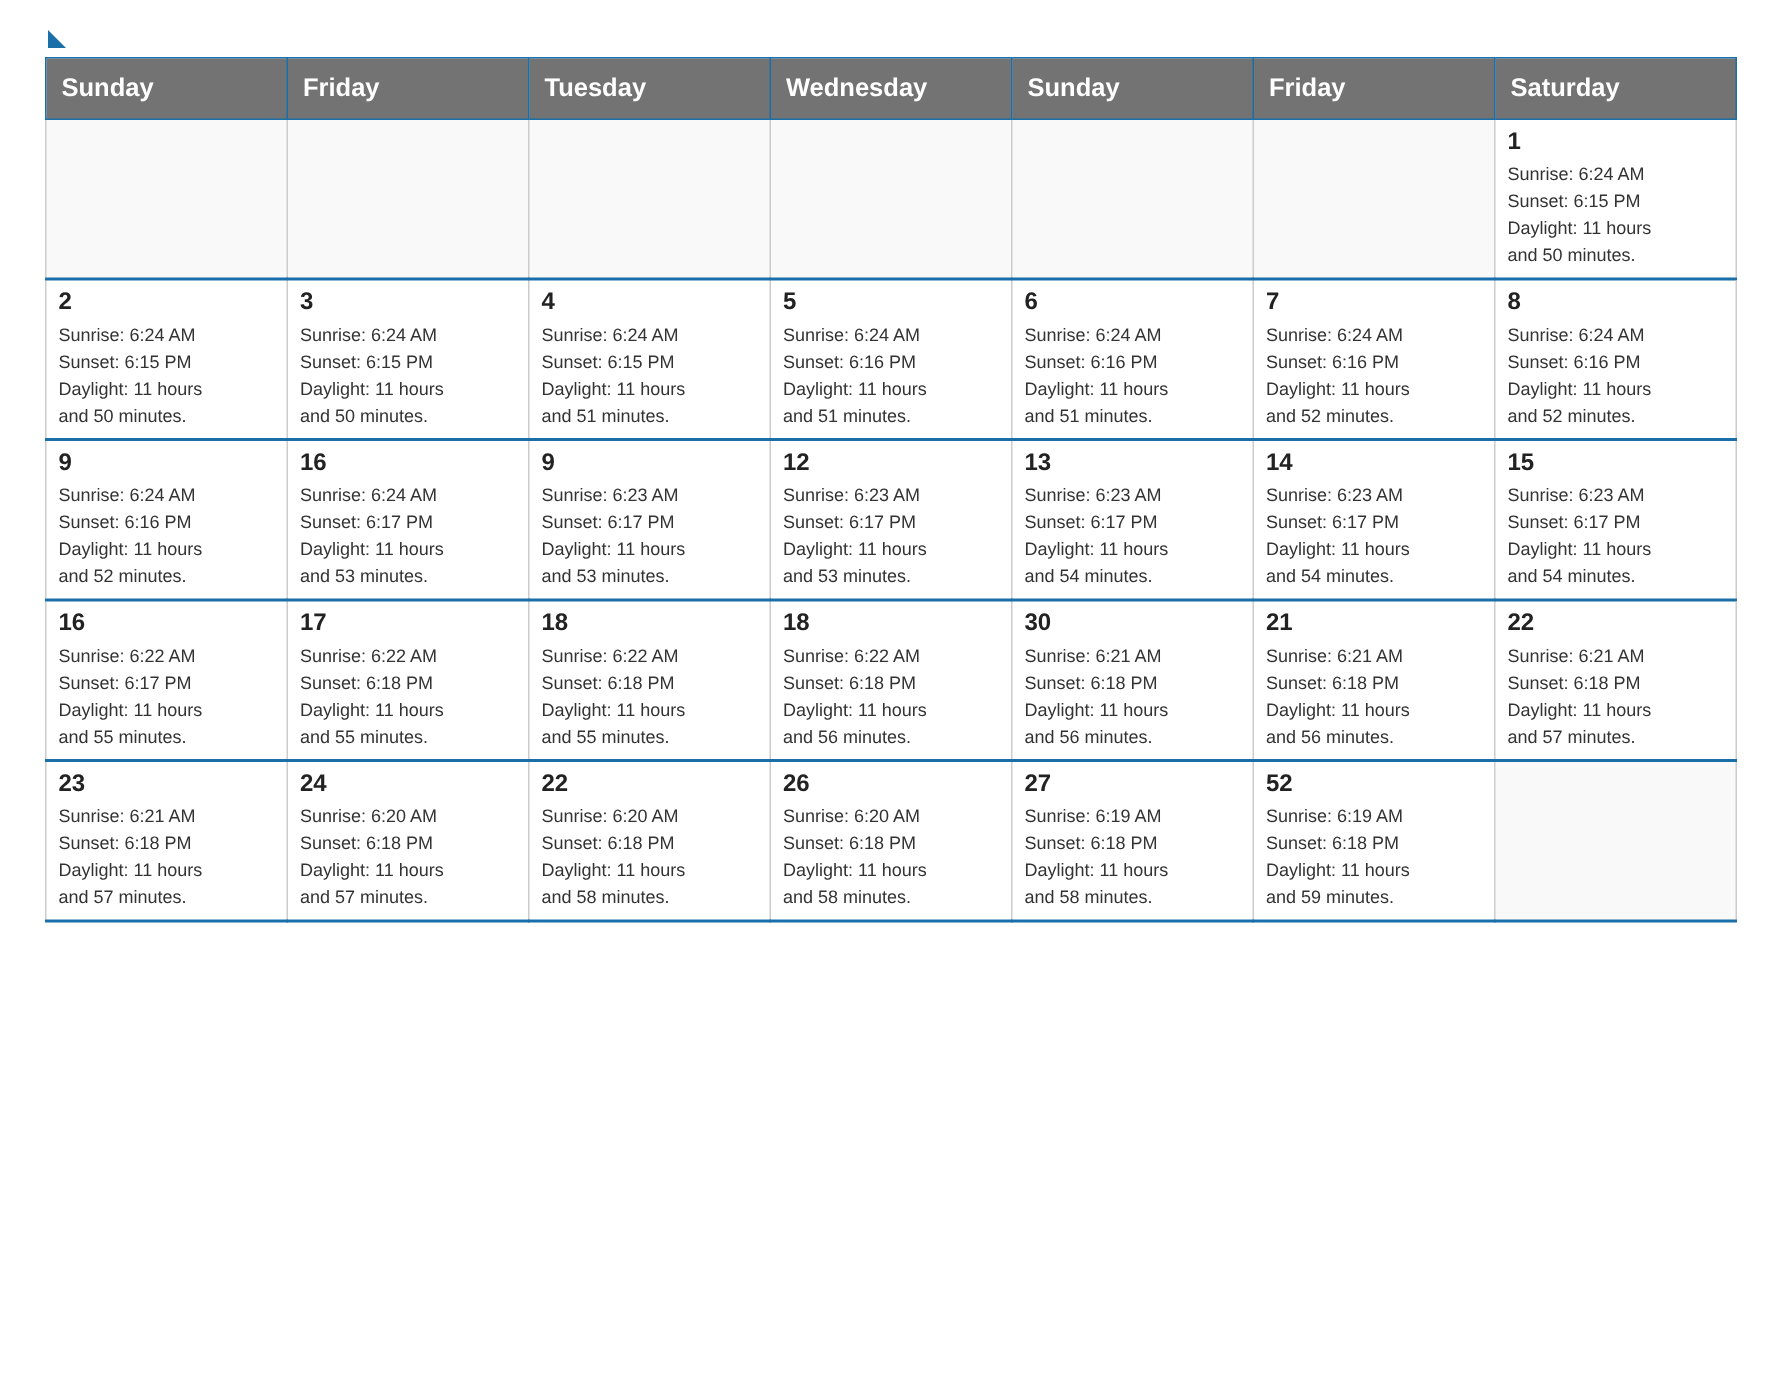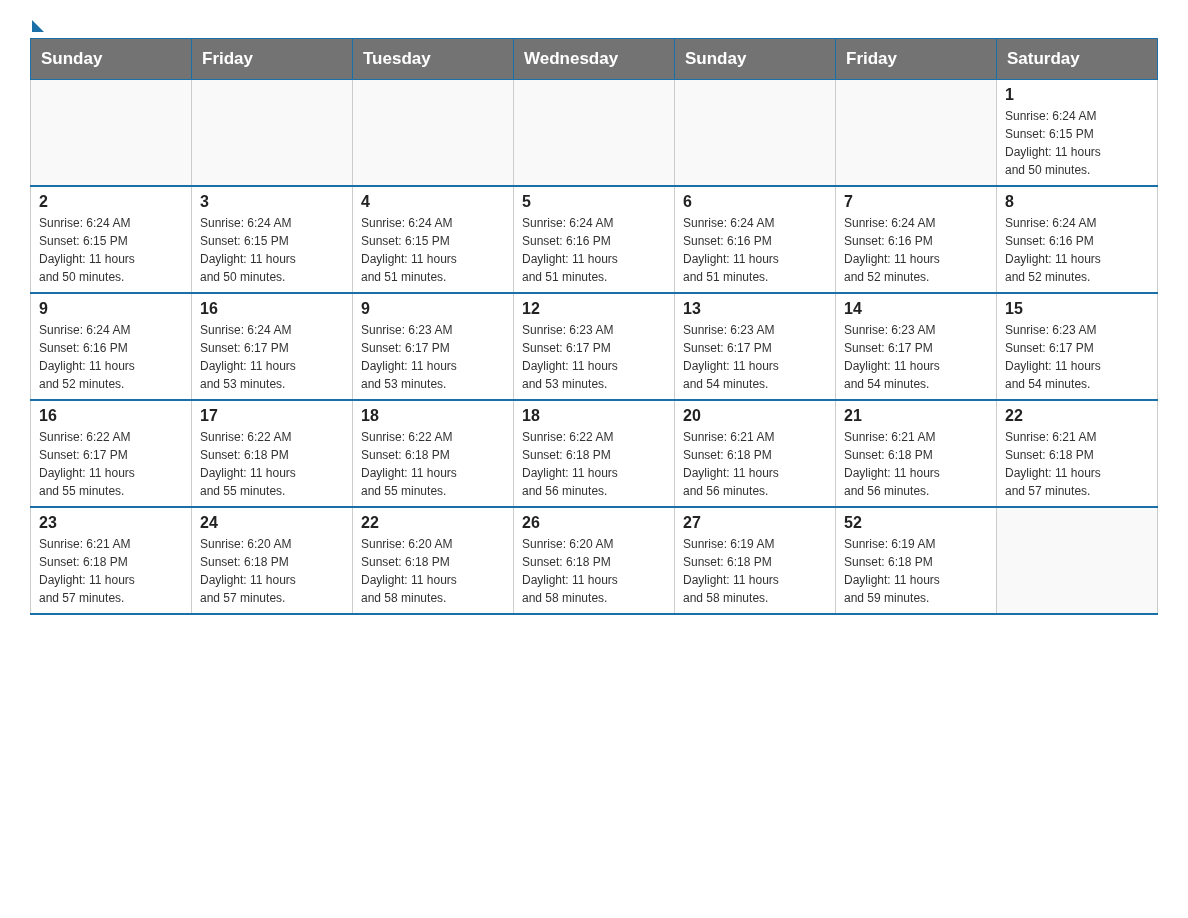--- a/index.html
+++ b/index.html
@@ -221,21 +221,21 @@
         </td>
         <td>
           <span class="day-number">18</span>
           <div class="day-info">Sunrise: 6:22 AM<br>Sunset: 6:18 PM<br>Daylight: 11 hours<br>and 55 minutes.</div>
         </td>
         <td>
           <span class="day-number">18</span>
           <div class="day-info">Sunrise: 6:22 AM<br>Sunset: 6:18 PM<br>Daylight: 11 hours<br>and 56 minutes.</div>
         </td>
         <td>
-          <span class="day-number">20</span>
+          <span class="day-number">30</span>
           <div class="day-info">Sunrise: 6:21 AM<br>Sunset: 6:18 PM<br>Daylight: 11 hours<br>and 56 minutes.</div>
         </td>
         <td>
           <span class="day-number">21</span>
           <div class="day-info">Sunrise: 6:21 AM<br>Sunset: 6:18 PM<br>Daylight: 11 hours<br>and 56 minutes.</div>
         </td>
         <td>
           <span class="day-number">22</span>
           <div class="day-info">Sunrise: 6:21 AM<br>Sunset: 6:18 PM<br>Daylight: 11 hours<br>and 57 minutes.</div>
         </td>

